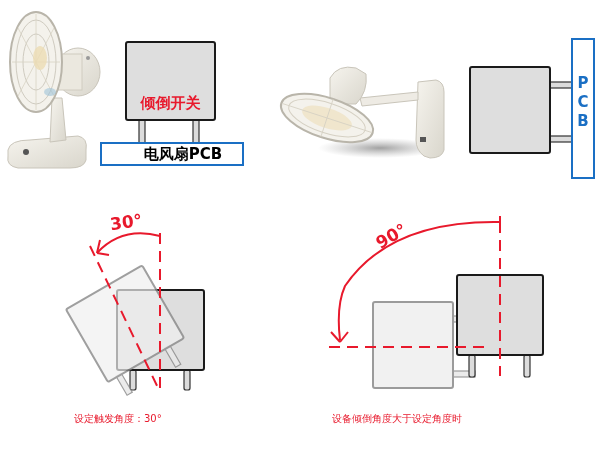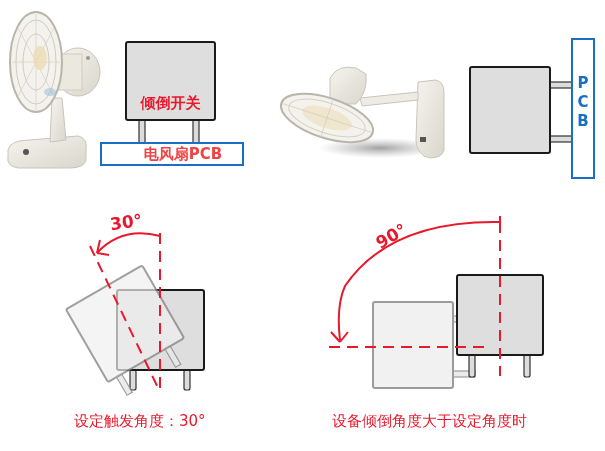--- a/index.html
+++ b/index.html
@@ -1,18 +1,18 @@
 <!DOCTYPE html>
 <html><head>
 <meta charset="utf-8">
 <style>
   html, body { margin:0; padding:0; background:#ffffff; }
   body { width:605px; height:451px; position:relative; overflow:hidden; font-family:"DejaVu Sans","Liberation Sans",sans-serif; }
   svg { position:absolute; left:0; top:0; }
-  .lbl { position:absolute; color:#e8192c; font-size:15px; white-space:nowrap; }
+  .lbl { position:absolute; color:#e8192c; font-size:10px; white-space:nowrap; }
   .boxtext { position:absolute; font-weight:bold; white-space:nowrap; }
 </style>
 </head>
 <body>
 
 <svg width="605" height="451" viewBox="0 0 605 451">
   <defs>
     <radialGradient id="shadow" cx="50%" cy="50%" r="50%">
       <stop offset="0%" stop-color="#555" stop-opacity="0.55"></stop>
       <stop offset="100%" stop-color="#888" stop-opacity="0"></stop>
@@ -111,21 +111,21 @@
     <rect x="457" y="275" width="86" height="80" rx="2" fill="#dedede" stroke="#1a1a1a" stroke-width="2"></rect>
   </g>
   <line x1="500" y1="222" x2="500" y2="376" stroke="#e8192c" stroke-width="2" stroke-dasharray="11,7"></line>
   <line x1="329" y1="347" x2="487" y2="347" stroke="#e8192c" stroke-width="2" stroke-dasharray="11,7"></line>
   <line x1="500" y1="216" x2="500" y2="228" stroke="#e8192c" stroke-width="2"></line>
   <path d="M500,222 Q390,220 345,286 Q336,306 340,340" fill="none" stroke="#e8192c" stroke-width="2"></path>
   <path d="M340,342 L331,332 M340,342 L348,332" fill="none" stroke="#e8192c" stroke-width="2"></path>
 </svg>
 
 <div class="boxtext" style="left:126px;top:66px;width:89px;text-align:center;color:#e8192c;font-size:15px;margin-top:28px;">倾倒开关</div>
-<div class="boxtext" style="left:101px;top:144px;width:164px;text-align:center;color:#ef4444;font-size:15px;line-height:20px;">电风扇PCB</div>
+<div class="boxtext" style="left:101px;top:144px;width:164px;text-align:center;color:#000000;font-size:15px;line-height:20px;">电风扇PCB</div>
 
 <div class="boxtext" style="left:572px;top:74px;width:22px;text-align:center;color:#1a6fc4;font-size:15px;line-height:19px;">
   <div>P</div>
   <div>C</div>
   <div>B</div>
 </div>
 
 <div class="boxtext" style="left:110px;top:212px;color:#e8192c;font-size:17px;transform:rotate(-8deg);">30°</div>
 <div class="boxtext" style="left:375px;top:226px;color:#e8192c;font-size:17px;transform:rotate(-30deg);">90°</div>
 

